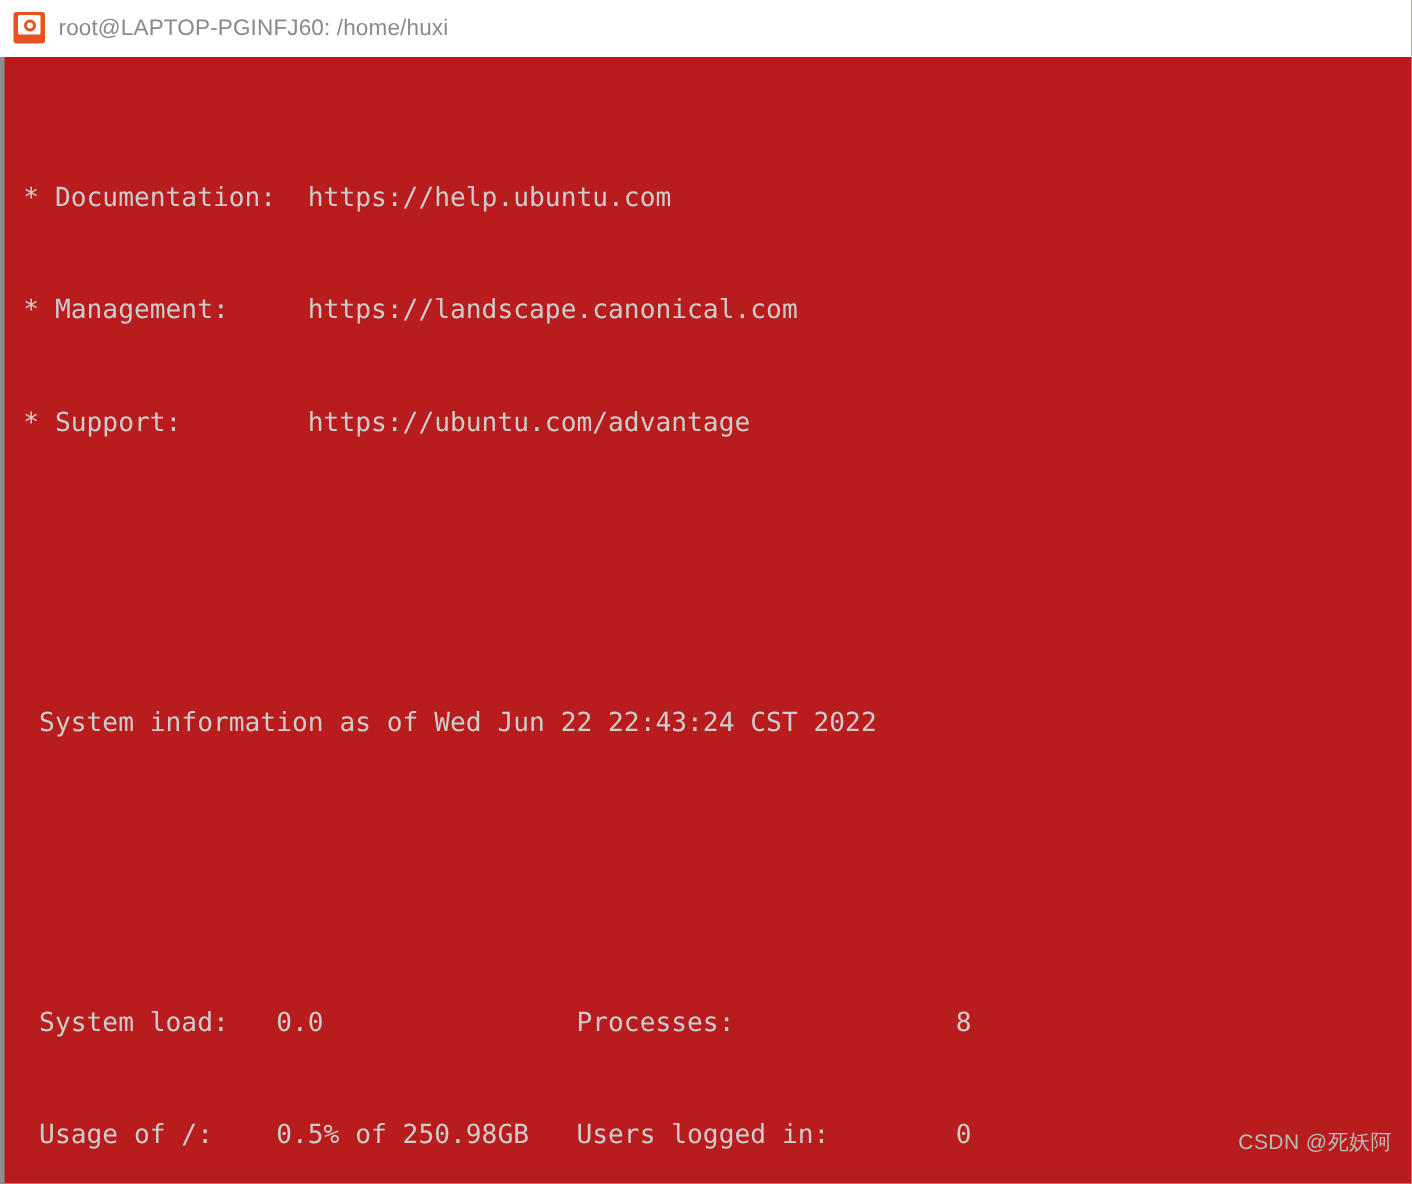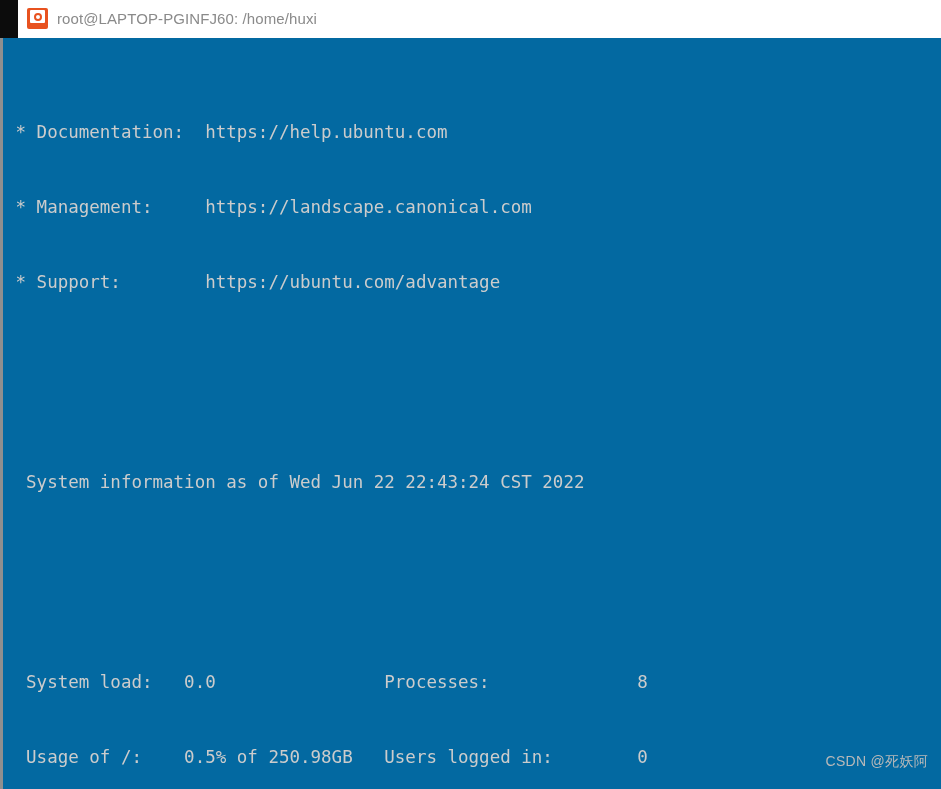--- a/index.html
+++ b/index.html
@@ -28,21 +28,20 @@
   
   .titlebar {
     height: 38px;
     min-height: 38px;
     background: #ffffff;
     display: flex;
     align-items: center;
     padding-left: 9px;
     box-sizing: border-box;
     border-bottom: 1px solid #ffffff;
-    margin-left: 18px;
   }
   .titlebar-icon {
     width: 21px;
     height: 21px;
     background: #e8521f;
     border-radius: 2px;
     position: relative;
     margin-right: 9px;
     flex: 0 0 auto;
     overflow: hidden;
@@ -73,21 +72,21 @@
     font-family: "Liberation Sans", sans-serif;
     font-size: 15px;
     color: #8a8a8a;
     letter-spacing: 0.1px;
     white-space: nowrap;
   }
 
   
   .terminal {
     flex: 1 1 auto;
-    background: #0369a1;
+    background: #b91c1c;
     position: relative;
     overflow: hidden;
     border-left: 3px solid #8f8f8f;
     box-sizing: border-box;
   }
   .screen {
     position: absolute;
     left: 0;
     top: 0;
     width: 941px;

